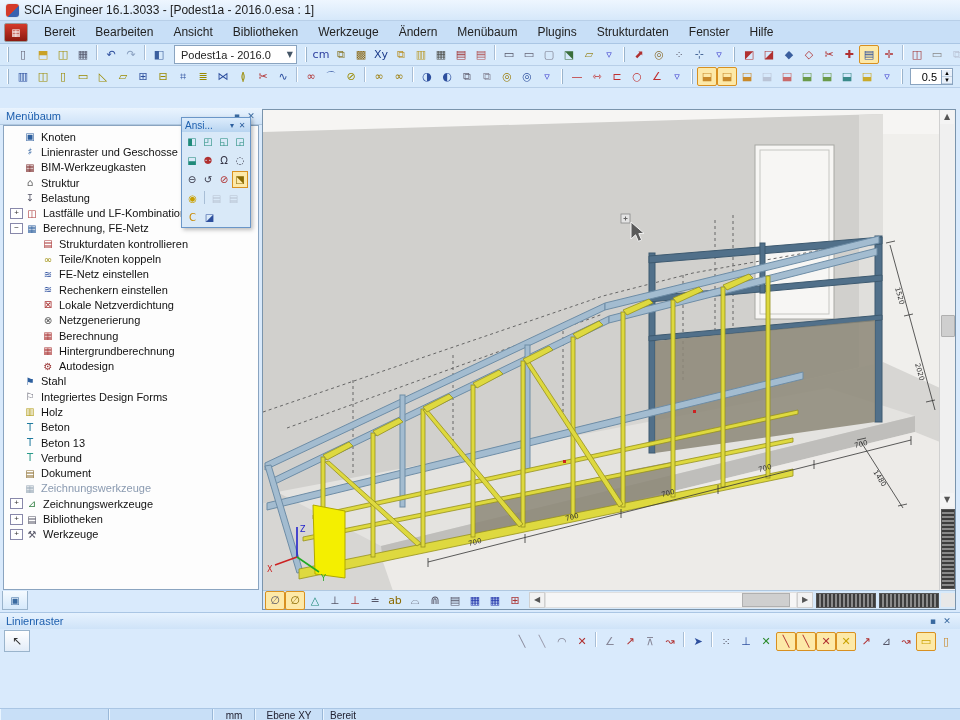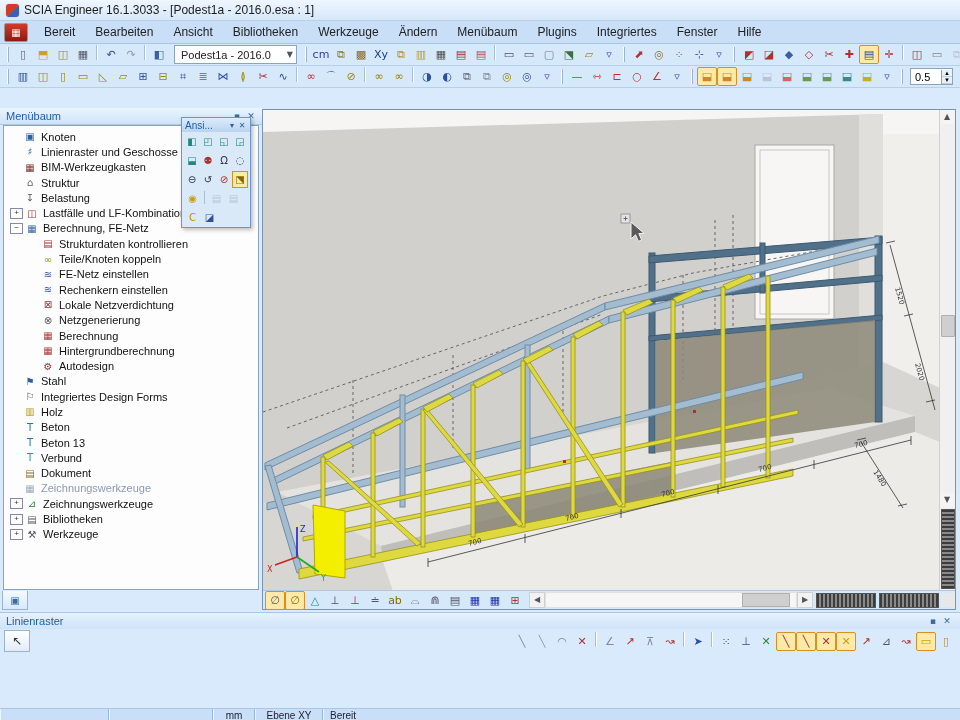--- a/index.html
+++ b/index.html
@@ -23,21 +23,21 @@
   .tb{height:21px;background:#d6e9fb;display:flex;align-items:center;border-bottom:1px solid #b8cfe8;padding-left:4px;gap:1px;overflow:hidden;}
   .tbgrip{width:4px;height:15px;border-left:1px solid #fff;border-right:1px solid #9ab4cc;margin:0 3px;}
   .tbico{width:18px;height:17px;display:inline-flex;align-items:center;justify-content:center;font-size:11px;line-height:1;
          font-family:"DejaVu Sans","Liberation Sans",sans-serif;border:1px solid transparent;border-radius:2px;cursor:default;}
   .tbico.hl{background:#fde9a8;border-color:#d89020;}
   .tbico.grey{opacity:.45;}
   .tbsep{width:0;height:15px;border-left:1px solid #a8bed6;border-right:1px solid #fff;margin:0 3px;}
   .projsel{display:flex;align-items:center;height:17px;background:#fff;border:1px solid #8aa4c0;font-size:11px;padding:0 3px 0 6px;margin:0 4px;min-width:112px;color:#222;}
   .projsel .arr{margin-left:auto;font-size:8px;color:#456;padding-left:8px;}
   .spinner{display:flex;align-items:center;height:15px;background:#fff;border:1px solid #8aa4c0;font-size:11px;margin:0 3px;}
-  .spinner .val{padding:0 4px;min-width:22px;}
+  .spinner .val{padding:0 4px;min-width:22px;text-align:right;}
   .spinner .btns{display:flex;flex-direction:column;border-left:1px solid #8aa4c0;}
   .spinner .btns span{font-size:6px;line-height:6px;padding:0 2px;background:#e8f0fa;border-bottom:1px solid #c0d0e0;cursor:default;}
 
   
   .main{position:relative;height:524px;background:#d9eafc;}
 
   
   .leftpanel{position:absolute;left:0;top:20px;width:262px;bottom:0;}
   .phead{height:16px;display:flex;align-items:center;padding:0 4px 0 6px;font-size:11px;color:#1d5fae;
          background:linear-gradient(#eaf4fe,#cfe3f8);border-bottom:1px solid #b0c8e0;}
@@ -113,21 +113,21 @@
     <span class="menulogo ico-font">▦</span>
     <span style="display: flex;">
         <span class="menuitem">Bereit</span>
         <span class="menuitem">Bearbeiten</span>
         <span class="menuitem">Ansicht</span>
         <span class="menuitem">Bibliotheken</span>
         <span class="menuitem">Werkzeuge</span>
         <span class="menuitem">Ändern</span>
         <span class="menuitem">Menübaum</span>
         <span class="menuitem">Plugins</span>
-        <span class="menuitem">Integriertes</span>
+        <span class="menuitem">Strukturdaten</span>
         <span class="menuitem">Fenster</span>
         <span class="menuitem">Hilfe</span>
       </span>
   </div>
 
   <div class="tb">
     <span class="tbgrip"></span>
     <span style="display:flex">
         <span class="tbico" style="color: rgb(102, 102, 119);">▯</span>
         <span class="tbico" style="color: rgb(201, 162, 39);">⬒</span>

